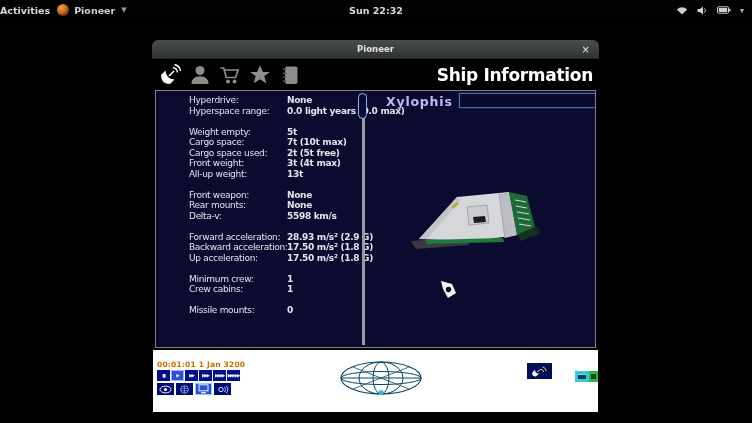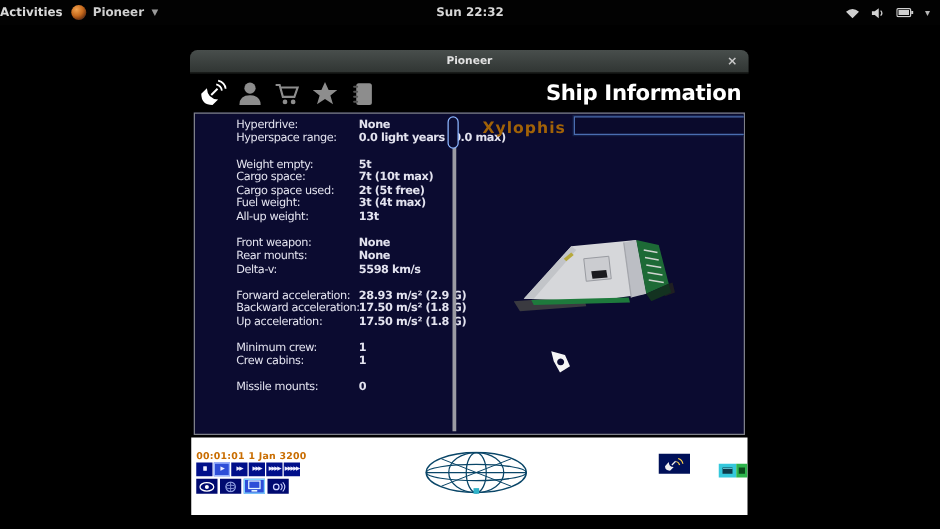--- a/index.html
+++ b/index.html
@@ -38,21 +38,21 @@
   .panel{position:absolute;top:50px;left:3px;width:441px;height:258px;background:#0b0b30;
          border:1px solid #7e8088;box-sizing:border-box;overflow:hidden;}
   .stats{position:absolute;left:5px;top:4px;width:200px;font-size:9px;letter-spacing:-.3px;color:#e3e3ef;}
   .stat-row{position:relative;height:10.5px;line-height:10.5px;white-space:nowrap;margin-left:28px;}
   .stat-row .val{position:absolute;left:98px;top:0;font-weight:bold;}
   .stat-gap{height:10.5px;}
   .scrollbar{position:absolute;left:201px;top:2px;bottom:2px;width:12px;}
   .sb-track{position:absolute;left:5px;top:2px;bottom:0;width:3px;background:#9b9ba3;}
   .sb-thumb{position:absolute;left:1px;top:0;width:9px;height:26px;border:1px solid #8cb6ff;border-radius:5px;background:#0b0b30;box-sizing:border-box;}
 
-  .ship-name{position:absolute;left:230px;top:3px;color:#a16207;font-size:12.5px;font-weight:bold;letter-spacing:.8px;}
+  .ship-name{position:absolute;left:230px;top:3px;color:#c4b5fd;font-size:12.5px;font-weight:bold;letter-spacing:.8px;}
   .name-input{position:absolute;left:303px;top:2px;width:132px;height:13px;background:#0a0a2c;
               border:1px solid #4a6db0;box-shadow:0 0 0 1px #14204a;color:#fff;font-size:9px;padding:0 2px;font-family:"DejaVu Sans",sans-serif;}
   .ship-svg{position:absolute;left:255px;top:96px;}
   .cursor-svg{position:absolute;left:282px;top:188px;}
 
   
   .statusbar{position:absolute;left:1px;right:1px;top:310px;height:62px;background:#ffffff;overflow:hidden;}
   .datetime{position:absolute;left:4px;top:10px;font-size:7.5px;font-weight:bold;color:#c96d00;letter-spacing:.2px;}
   .time-controls{position:absolute;left:4px;top:20px;display:flex;gap:1px;}
   .tbtn{width:13px;height:11px;background:#000f8a;color:#eef;font-size:4.5px;line-height:11px;text-align:center;
@@ -151,21 +151,21 @@
     </div>
 
     <div class="panel">
       <div class="stats">
           <div class="stat-row"><span class="lab">Hyperdrive:</span><span class="val">None</span></div>
           <div class="stat-row"><span class="lab">Hyperspace range:</span><span class="val">0.0 light years (0.0 max)</span></div>
           <div class="stat-gap"></div>
           <div class="stat-row"><span class="lab">Weight empty:</span><span class="val">5t</span></div>
           <div class="stat-row"><span class="lab">Cargo space:</span><span class="val">7t (10t max)</span></div>
           <div class="stat-row"><span class="lab">Cargo space used:</span><span class="val">2t (5t free)</span></div>
-          <div class="stat-row"><span class="lab">Fuel weight:</span><span class="val">3t (4t max)</span></div>
+          <div class="stat-row"><span class="lab">Front weight:</span><span class="val">3t (4t max)</span></div>
           <div class="stat-row"><span class="lab">All-up weight:</span><span class="val">13t</span></div>
           <div class="stat-gap"></div>
           <div class="stat-row"><span class="lab">Front weapon:</span><span class="val">None</span></div>
           <div class="stat-row"><span class="lab">Rear mounts:</span><span class="val">None</span></div>
           <div class="stat-row"><span class="lab">Delta-v:</span><span class="val">5598 km/s</span></div>
           <div class="stat-gap"></div>
           <div class="stat-row"><span class="lab">Forward acceleration:</span><span class="val">28.93 m/s² (2.9 G)</span></div>
           <div class="stat-row"><span class="lab">Backward acceleration:</span><span class="val">17.50 m/s² (1.8 G)</span></div>
           <div class="stat-row"><span class="lab">Up acceleration:</span><span class="val">17.50 m/s² (1.8 G)</span></div>
           <div class="stat-gap"></div>

